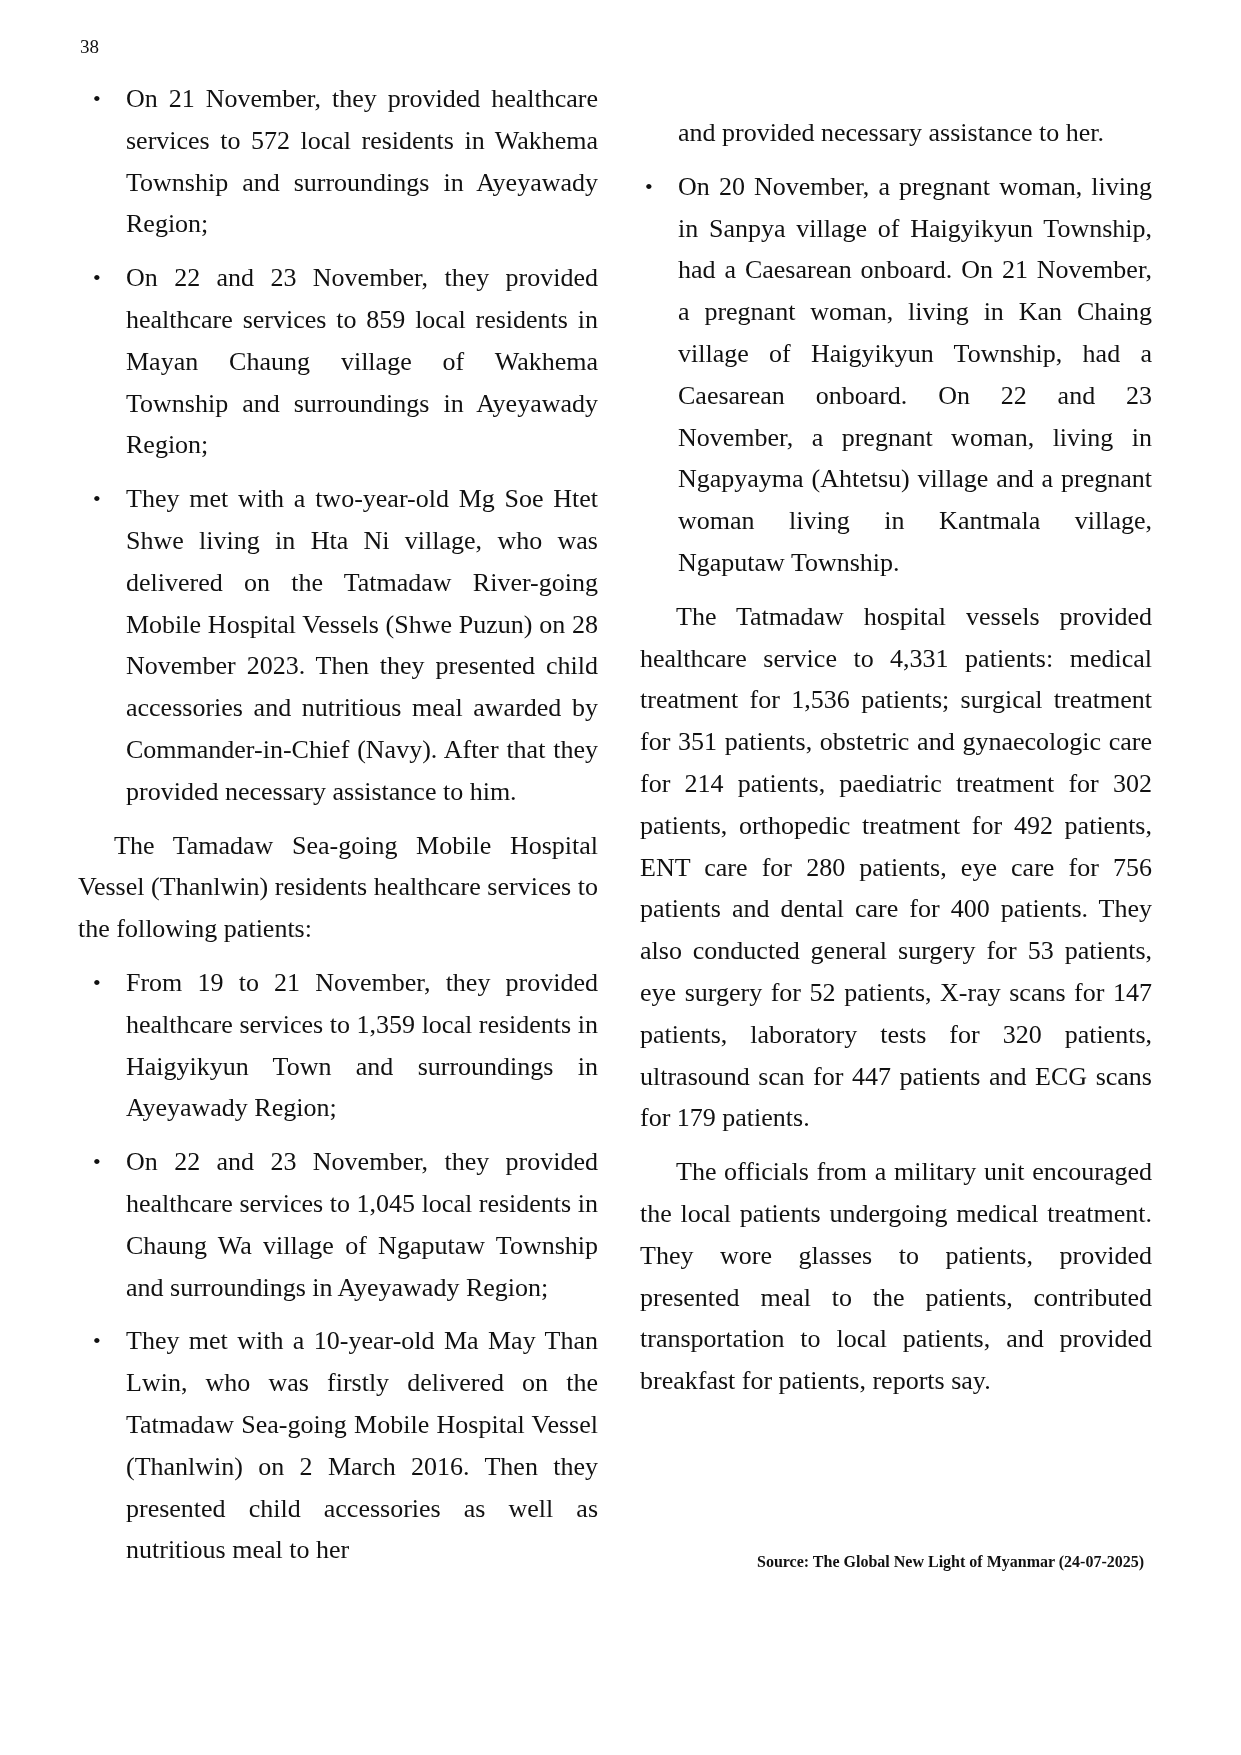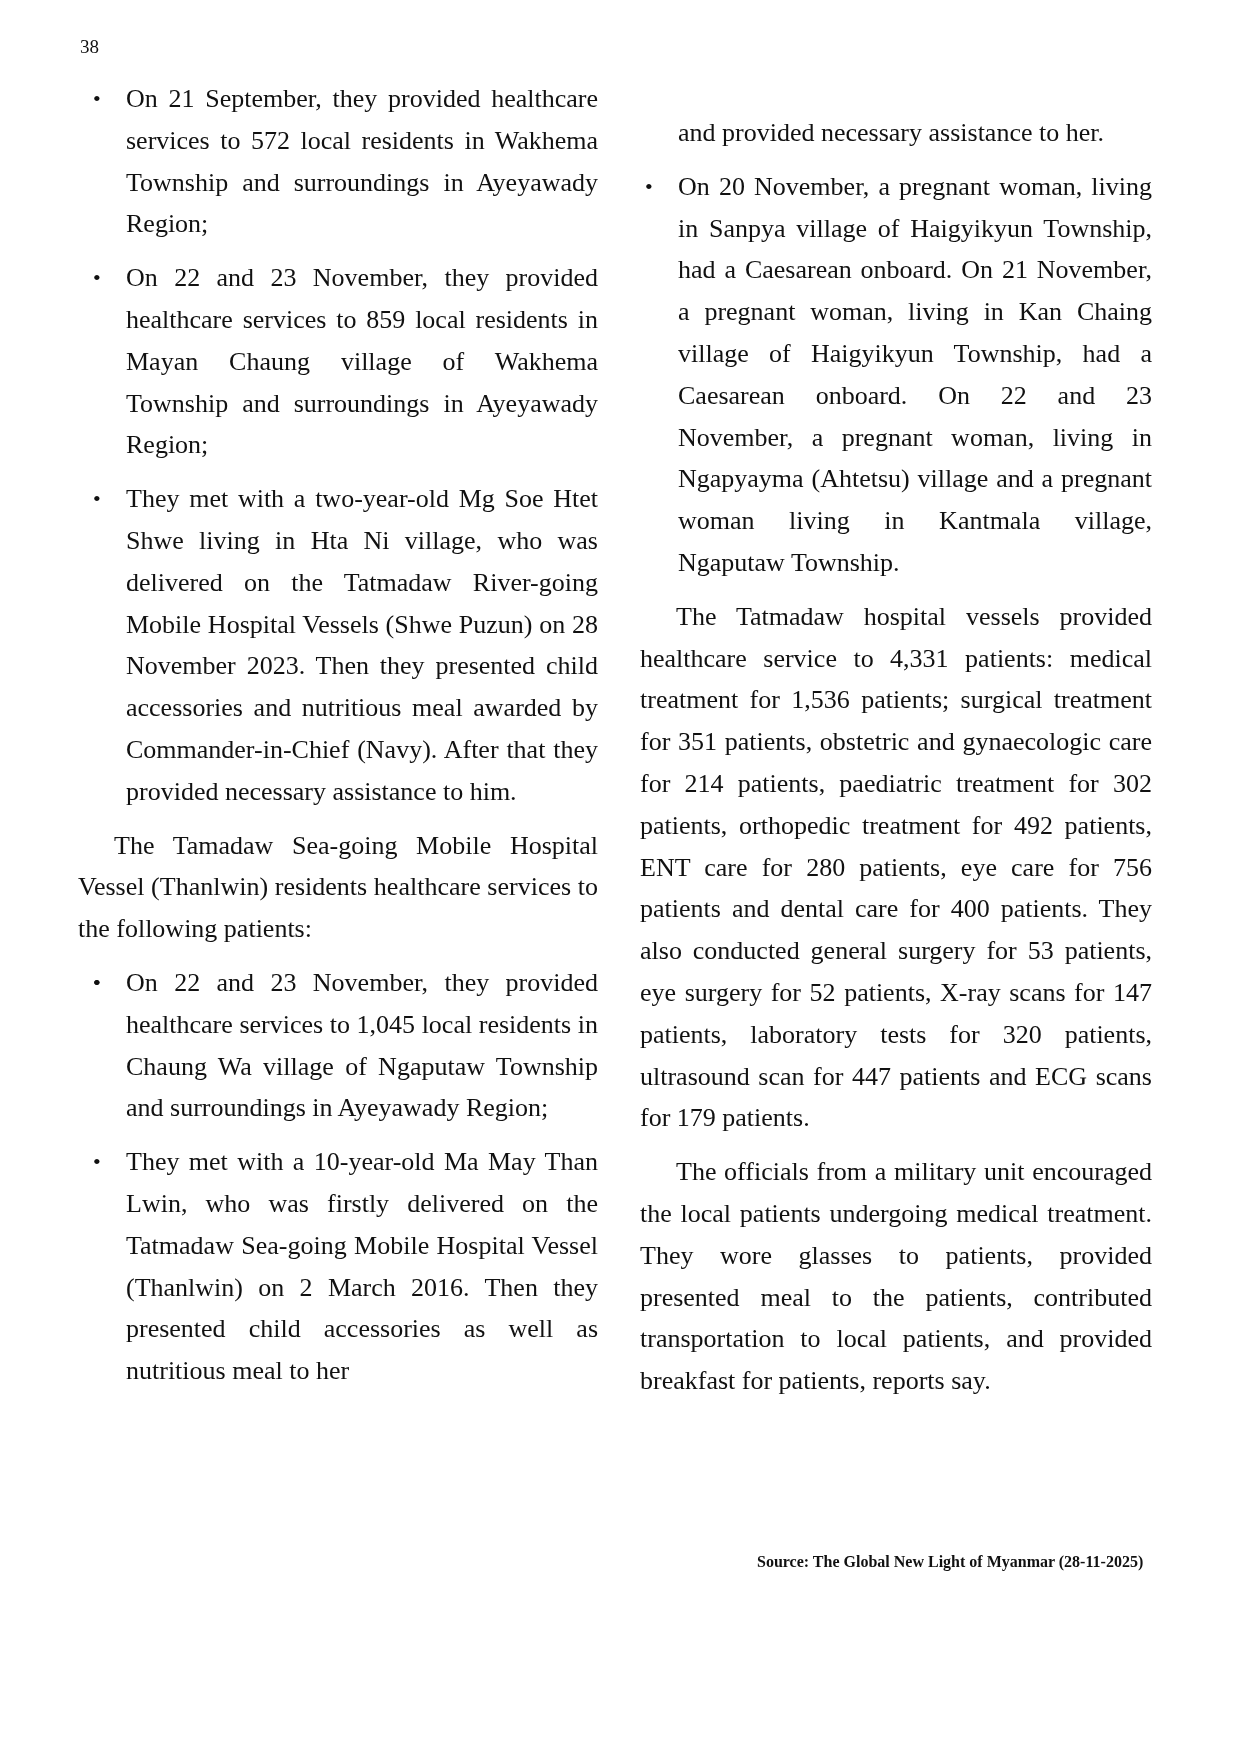--- a/index.html
+++ b/index.html
@@ -30,34 +30,34 @@
     font-size: 16px; font-weight: bold; white-space: nowrap;
   }
 </style>
 </head>
 <body>
 
 <div class="page-number">38</div>
 
 <div class="col col-left">
   <ul>
-    <li><span class="bullet">•</span><span>On 21 September,  they provided healthcare services to 572 local residents in Wakhema Township and surroundings in Ayeyawady Region;</span></li>
+    <li><span class="bullet">•</span><span>On 21 November,  they provided healthcare services to 572 local residents in Wakhema Township and surroundings in Ayeyawady Region;</span></li>
     <li><span class="bullet">•</span><span>On 22 and 23 November, they provided healthcare services to 859 local residents in Mayan Chaung village of Wakhema Township and surroundings in Ayeyawady Region;</span></li>
     <li><span class="bullet">•</span><span>They met with a two-year-old Mg Soe Htet Shwe living in Hta Ni village, who was delivered on the Tatmadaw River-going Mobile Hospital Vessels (Shwe Puzun) on 28 November 2023. Then they presented child accessories and nutritious meal awarded by Commander-in-Chief (Navy). After that they provided necessary assistance to him.</span></li>
   </ul>
   <p style="text-indent:36px;margin-left:-10px">The Tamadaw Sea-going Mobile Hospital Vessel (Thanlwin) residents healthcare services to the following patients:</p>
   <ul>
-    <li><span class="bullet">•</span></li>
+    <li><span class="bullet">•</span><span>From 19 to 21 November, they provided healthcare services to 1,359 local residents in Haigyikyun Town and surroundings in Ayeyawady Region;</span></li>
     <li><span class="bullet">•</span><span>On 22 and 23 November, they provided healthcare services to 1,045 local residents in Chaung Wa village of Ngaputaw Township and surroundings in Ayeyawady Region;</span></li>
     <li><span class="bullet">•</span><span>They met with a 10-year-old Ma May Than Lwin, who was firstly delivered on the Tatmadaw Sea-going Mobile Hospital Vessel (Thanlwin) on 2 March 2016. Then they presented child accessories as well as nutritious meal to her</span></li>
   </ul>
 </div>
 
 <div class="col col-right">
   <div class="cont">and provided necessary assistance to her.</div>
   <ul>
     <li><span class="bullet">•</span><span>On 20 November, a pregnant woman, living in Sanpya village of Haigyikyun Township, had a Caesarean onboard. On 21 November, a pregnant woman, living in Kan Chaing village of Haigyikyun Township, had a Caesarean onboard. On 22 and 23 November, a pregnant woman, living in Ngapyayma (Ahtetsu) village and a pregnant woman living in Kantmala village, Ngaputaw Township.</span></li>
   </ul>
   <p>The Tatmadaw hospital vessels provided healthcare service to 4,331 patients: medical treatment for 1,536 patients; surgical treatment for 351 patients, obstetric and gynaecologic care for 214 patients, paediatric treatment for 302 patients, orthopedic treatment for 492 patients, ENT care for 280 patients, eye care for 756 patients and dental care for 400 patients. They also conducted general surgery for 53 patients, eye surgery for 52 patients, X-ray scans for 147 patients, laboratory tests for 320 patients, ultrasound scan for 447 patients and ECG scans for 179 patients.</p>
   <p>The officials from a military unit encouraged the local patients undergoing medical treatment. They wore glasses to patients, provided presented meal to the patients, contributed transportation to local patients, and provided breakfast for patients, reports say.</p>
 </div>
 
-<div class="source">Source: The Global New Light of Myanmar (28-11-2025)</div>
+<div class="source">Source: The Global New Light of Myanmar (24-07-2025)</div>
 
 </body></html>

